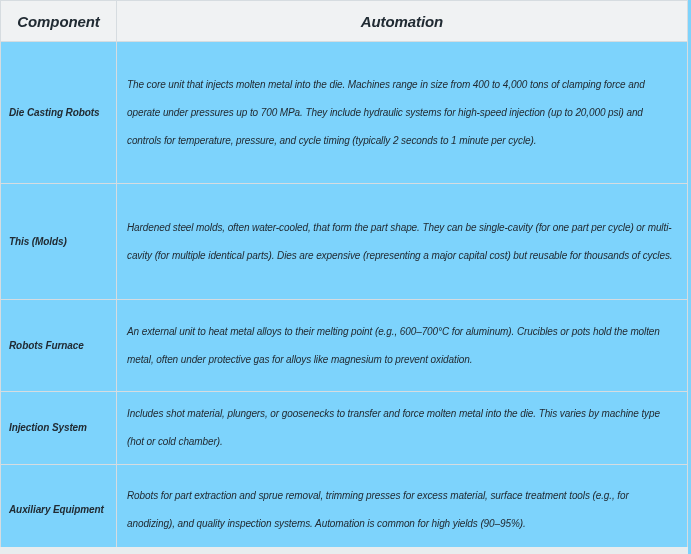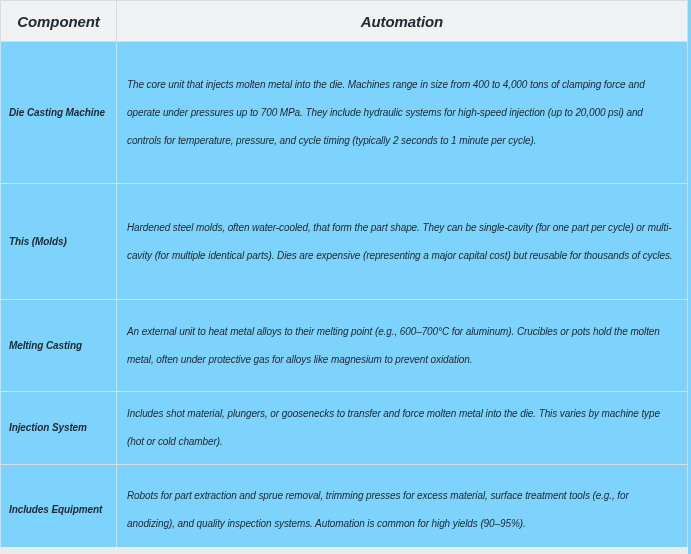--- a/index.html
+++ b/index.html
@@ -71,57 +71,57 @@
     </colgroup>
     <thead>
       <tr>
         <th>Component</th>
         <th>Automation</th>
       </tr>
     </thead>
     <tbody>
   <tr class="row-0">
     <td class="component-cell">
-      <span>Die Casting Machine</span>
+      <span>Die Casting Robots</span>
     </td>
     <td class="description-cell">
       <span>The core unit that injects molten metal into the die. Machines range in size from 400 to 4,000 tons of clamping force and operate under pressures up to 700 MPa. They include hydraulic systems for high-speed injection (up to 20,000 psi) and controls for temperature, pressure, and cycle timing (typically 2 seconds to 1 minute per cycle).</span>
     </td>
   </tr>
 
   <tr class="row-1">
     <td class="component-cell">
       <span>This (Molds)</span>
     </td>
     <td class="description-cell">
       <span>Hardened steel molds, often water-cooled, that form the part shape. They can be single-cavity (for one part per cycle) or multi-cavity (for multiple identical parts). Dies are expensive (representing a major capital cost) but reusable for thousands of cycles.</span>
     </td>
   </tr>
 
   <tr class="row-2">
     <td class="component-cell">
-      <span>Melting Casting</span>
+      <span>Robots Furnace</span>
     </td>
     <td class="description-cell">
       <span>An external unit to heat metal alloys to their melting point (e.g., 600–700°C for aluminum). Crucibles or pots hold the molten metal, often under protective gas for alloys like magnesium to prevent oxidation.</span>
     </td>
   </tr>
 
   <tr class="row-3">
     <td class="component-cell">
       <span>Injection System</span>
     </td>
     <td class="description-cell">
       <span>Includes shot material, plungers, or goosenecks to transfer and force molten metal into the die. This varies by machine type (hot or cold chamber).</span>
     </td>
   </tr>
 
   <tr class="row-4">
     <td class="component-cell">
-      <span>Includes Equipment</span>
+      <span>Auxiliary Equipment</span>
     </td>
     <td class="description-cell">
       <span>Robots for part extraction and sprue removal, trimming presses for excess material, surface treatment tools (e.g., for anodizing), and quality inspection systems. Automation is common for high yields (90–95%).</span>
     </td>
   </tr>
 </tbody>
   </table>
   <div class="bottom-band"></div>
 </div>
 

